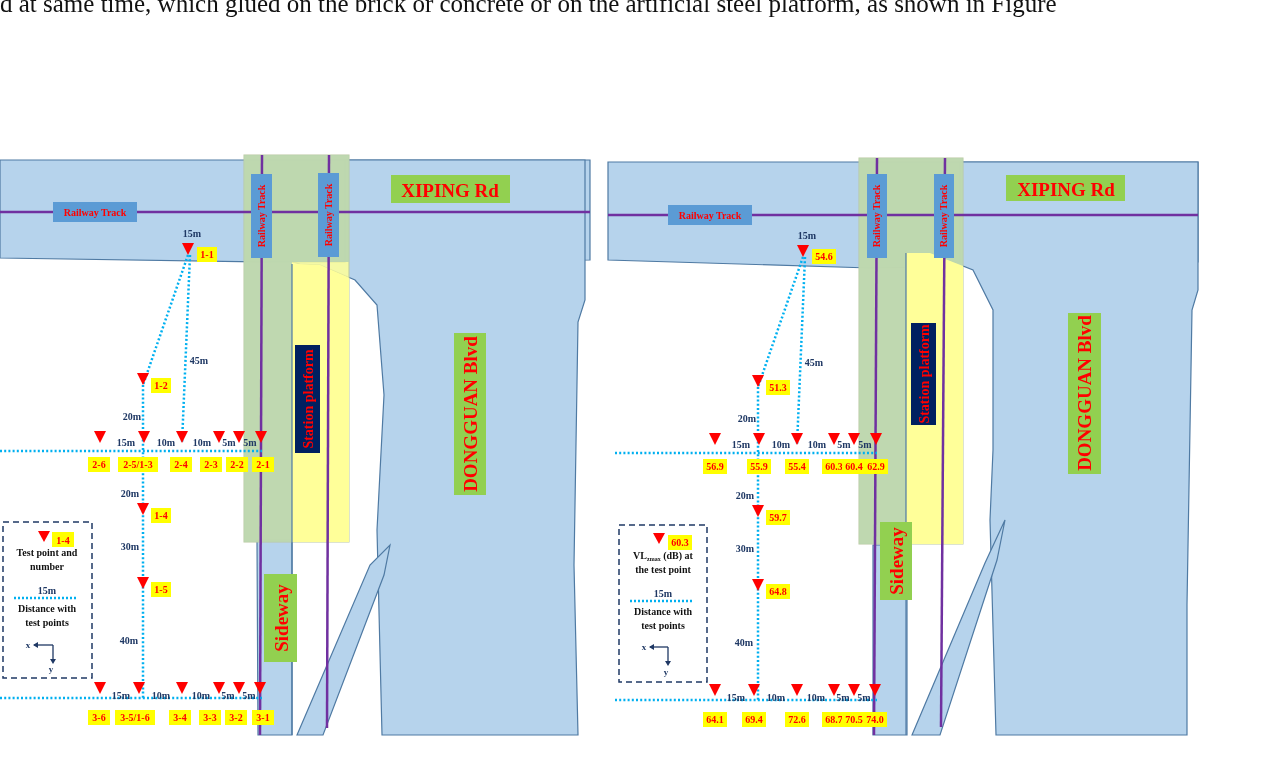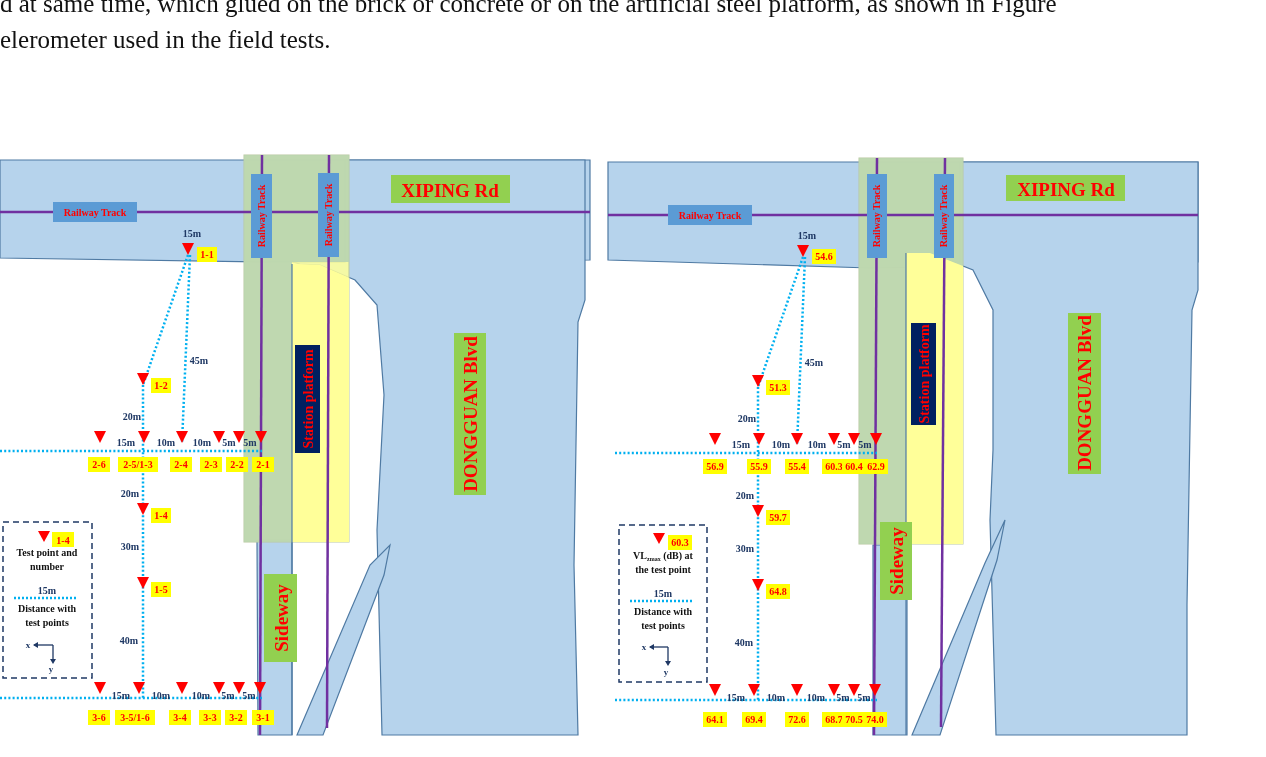--- a/index.html
+++ b/index.html
@@ -7,21 +7,20 @@
   .para{position:absolute;left:0;top:-14px;width:1266px;font-size:25px;line-height:36px;color:#111;white-space:nowrap;}
   .para div{height:36px;}
   svg{position:absolute;left:0;top:0;}
   .lbl{font-family:"Liberation Serif","DejaVu Serif",serif;font-weight:bold;}
 </style>
 </head>
 <body>
 
 <div class="para">
   <div>d at same time, which glued on the brick or concrete or on the artificial steel platform, as shown in Figure</div>
-  <div>elerometer used in the field tests.</div>
 </div>
 
 <svg id="fig" width="1266" height="757" viewBox="0 0 1266 757">
   <defs>
     <symbol id="panel-bg" viewBox="0 0 600 600"></symbol>
   </defs>
 
   <g id="left">
 
     <polygon points="0,160 590,160 590,260 260,262 0,258" fill="#b6d3ec" stroke="#4f7aa3" stroke-width="1.2"></polygon>

